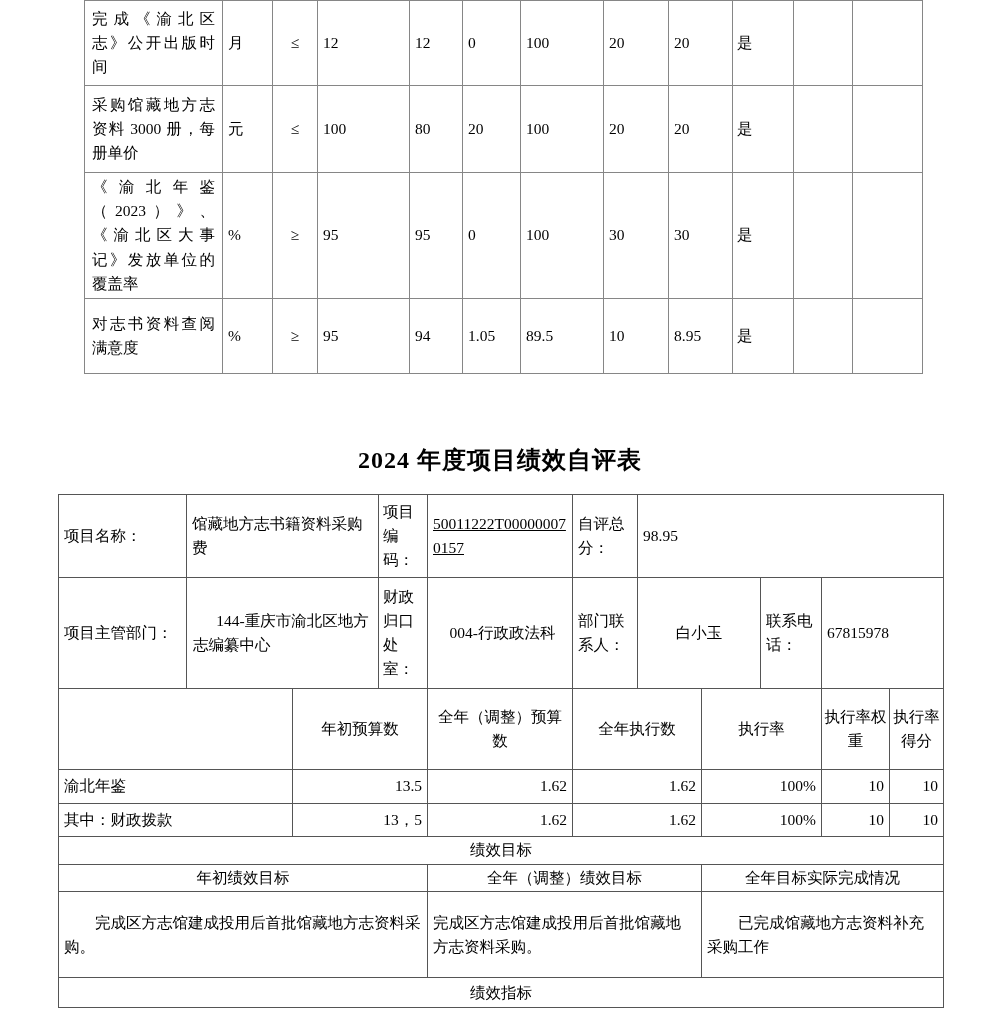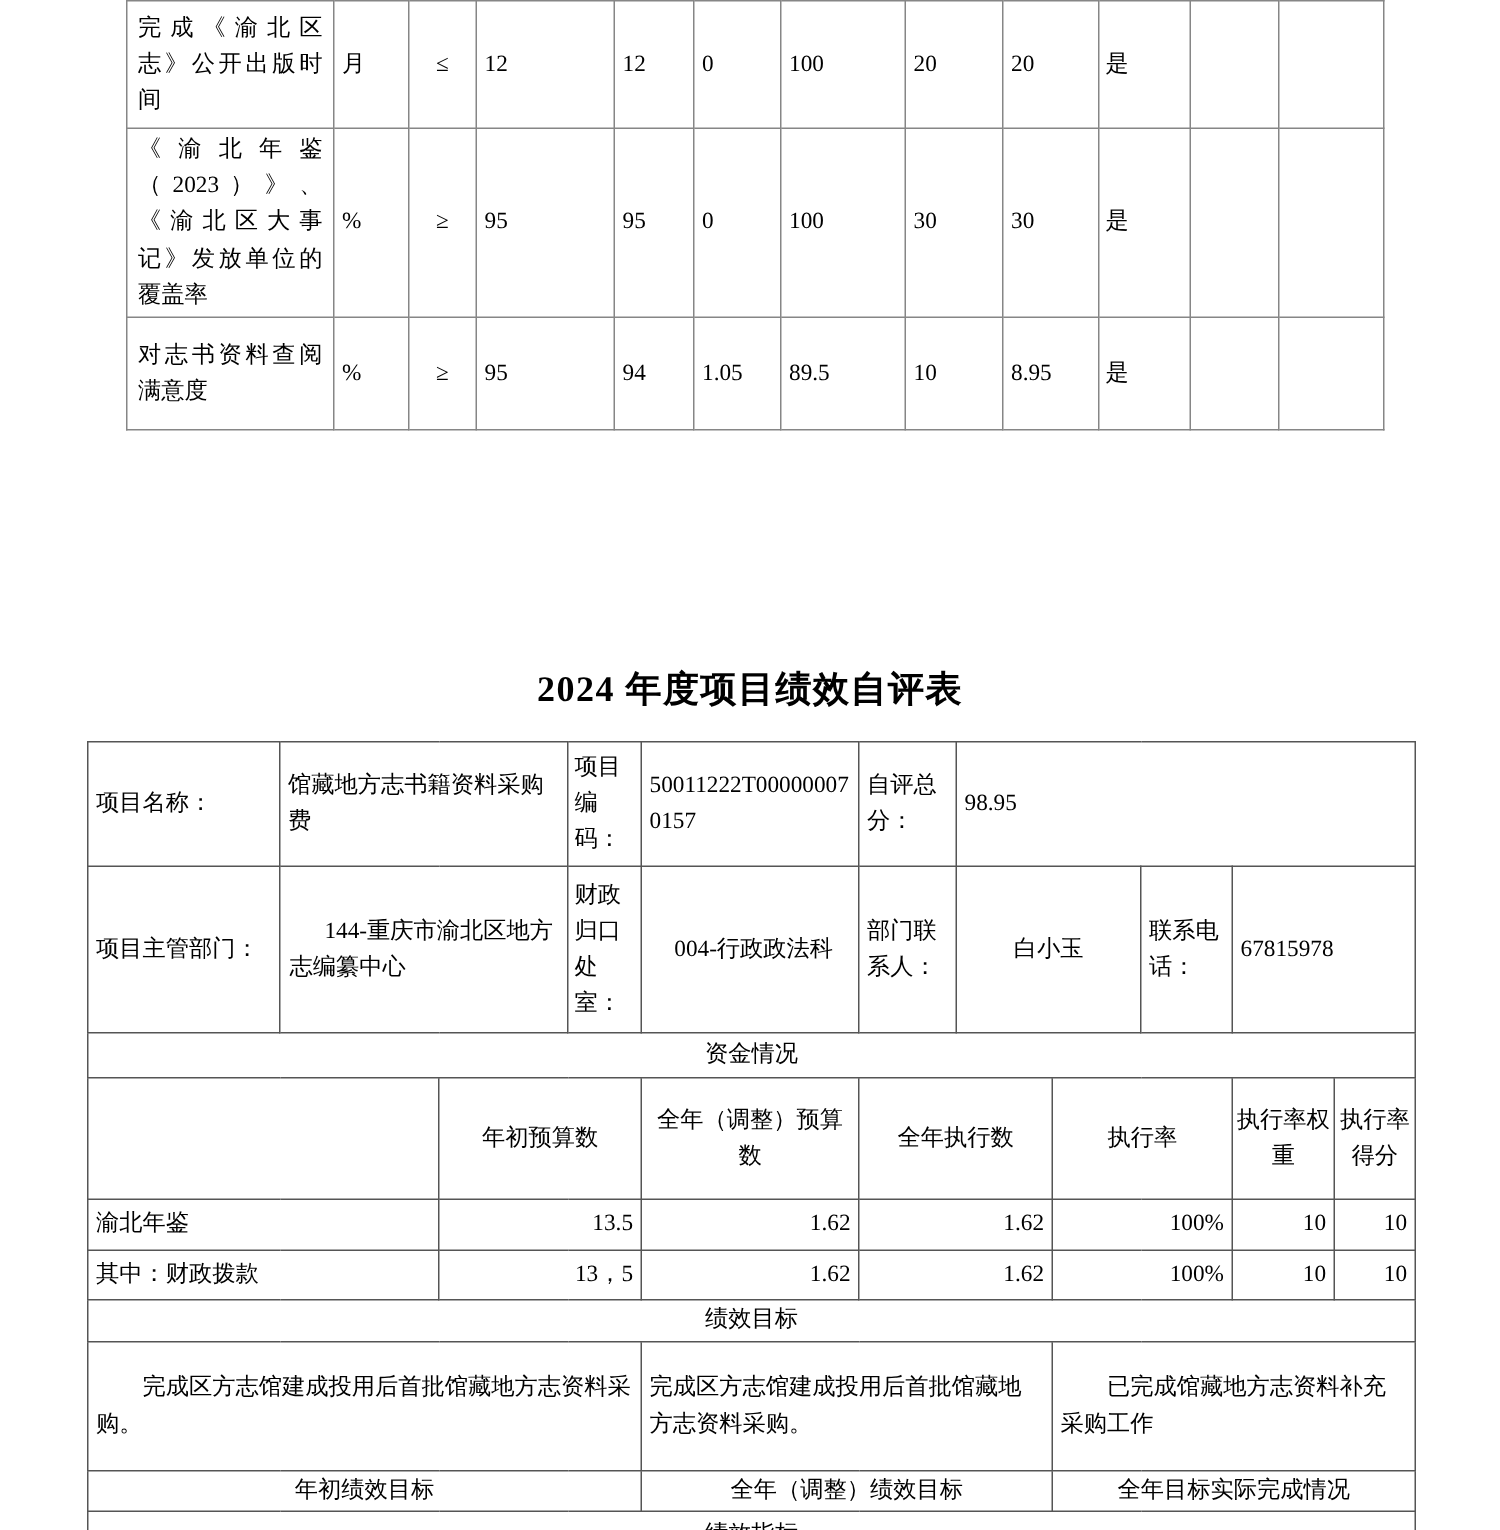--- a/index.html
+++ b/index.html
@@ -39,21 +39,21 @@
     line-height: 34px;
   }
   
   #eval-table { left: 58px; top: 494px; width: 885px; }
   #eval-table td { border: 1px solid #555555; }
   .label-cell { text-align: left; padding-left: 5px; }
   .value-left { text-align: left; padding-left: 6px; }
   .value-center { text-align: center; }
   .indent-15 { text-indent: 1.5em; text-align: left; }
   .indent-1  { text-indent: 1em; text-align: left; }
-  .code-cell { word-break: break-all; text-align: left; padding-left: 6px; }
+  .code-cell { word-break: break-all; text-align: left; padding-left: 6px; text-decoration: underline; }
   .band-cell { text-align: center; }
   .band-top  { vertical-align: top; padding-top: 2px; text-align: center; }
   .hdr-cell  { text-align: center; }
   .num-cell  { text-align: right; padding-right: 8px; }
   .goal-text {
     vertical-align: top; padding-top: 5px; padding-left: 6px; padding-right: 6px;
     text-align: left; font-size: 16px;
   }
   .goal-indent { text-indent: 2em; }
 </style>
@@ -83,20 +83,34 @@
     <td class="cell-num">12</td>
     <td class="cell-num">12</td>
     <td class="cell-num">0</td>
     <td class="cell-num">100</td>
     <td class="cell-num">20</td>
     <td class="cell-num">20</td>
     <td class="cell-flag">是</td>
     <td></td>
     <td></td>
   </tr>
+  <tr style="height:87px">
+    <td class="cell-name">采购馆藏地方志资料 3000 册，每册单价</td>
+    <td class="cell-unit">元</td>
+    <td class="cell-dir">≤</td>
+    <td class="cell-num">100</td>
+    <td class="cell-num">80</td>
+    <td class="cell-num">20</td>
+    <td class="cell-num">100</td>
+    <td class="cell-num">20</td>
+    <td class="cell-num">20</td>
+    <td class="cell-flag">是</td>
+    <td></td>
+    <td></td>
+  </tr>
   <tr style="height:126px">
     <td class="cell-name">《渝北年鉴（2023）》、《渝北区大事记》发放单位的覆盖率</td>
     <td class="cell-unit">%</td>
     <td class="cell-dir">≥</td>
     <td class="cell-num">95</td>
     <td class="cell-num">95</td>
     <td class="cell-num">0</td>
     <td class="cell-num">100</td>
     <td class="cell-num">30</td>
     <td class="cell-num">30</td>
@@ -152,23 +166,20 @@
     <td class="label-cell">项目主管部门：</td>
     <td colspan="2" class="indent-15" style="padding-left:6px">144-重庆市渝北区地方志编纂中心</td>
     <td class="label-cell" style="padding-left:4px;padding-right:2px">财政归口处室：</td>
     <td class="indent-1" style="padding-left:6px">004-行政政法科</td>
     <td class="label-cell">部门联系人：</td>
     <td colspan="2" class="value-center">白小玉</td>
     <td class="label-cell">联系电话：</td>
     <td colspan="2" class="value-left">67815978</td>
   </tr>
 
-  <tr style="height:30px">
-    <td colspan="11" class="band-cell">资金情况</td>
-  </tr>
 
   <tr style="height:81px">
     <td colspan="2"></td>
     <td colspan="2" class="hdr-cell">年初预算数</td>
     <td class="hdr-cell">全年（调整）预算数</td>
     <td colspan="2" class="hdr-cell">全年执行数</td>
     <td colspan="2" class="hdr-cell">执行率</td>
     <td class="hdr-cell" style="padding:1px 2px">执行率权重</td>
     <td class="hdr-cell" style="padding:1px 2px">执行率得分</td>
   </tr>
@@ -190,29 +201,29 @@
     <td colspan="2" class="num-cell">1.62</td>
     <td colspan="2" class="num-cell">100%</td>
     <td class="num-cell">10</td>
     <td class="num-cell">10</td>
   </tr>
 
   <tr style="height:28px">
     <td colspan="11" class="band-cell">绩效目标</td>
   </tr>
 
+  <tr style="height:27px">
+    <td colspan="4" class="hdr-cell">年初绩效目标</td>
+    <td colspan="3" class="hdr-cell">全年（调整）绩效目标</td>
+    <td colspan="4" class="hdr-cell">全年目标实际完成情况</td>
+  </tr>
+
   <tr style="height:86px">
     <td colspan="4" class="goal-text goal-indent">完成区方志馆建成投用后首批馆藏地方志资料采购。</td>
     <td colspan="3" class="goal-text">完成区方志馆建成投用后首批馆藏地方志资料采购。</td>
     <td colspan="4" class="goal-text goal-indent">已完成馆藏地方志资料补充采购工作</td>
   </tr>
 
-  <tr style="height:27px">
-    <td colspan="4" class="hdr-cell">年初绩效目标</td>
-    <td colspan="3" class="hdr-cell">全年（调整）绩效目标</td>
-    <td colspan="4" class="hdr-cell">全年目标实际完成情况</td>
-  </tr>
-
   <tr style="height:30px">
     <td colspan="11" class="band-top">绩效指标</td>
   </tr>
 </tbody>
   </table>
 
 </body></html>

